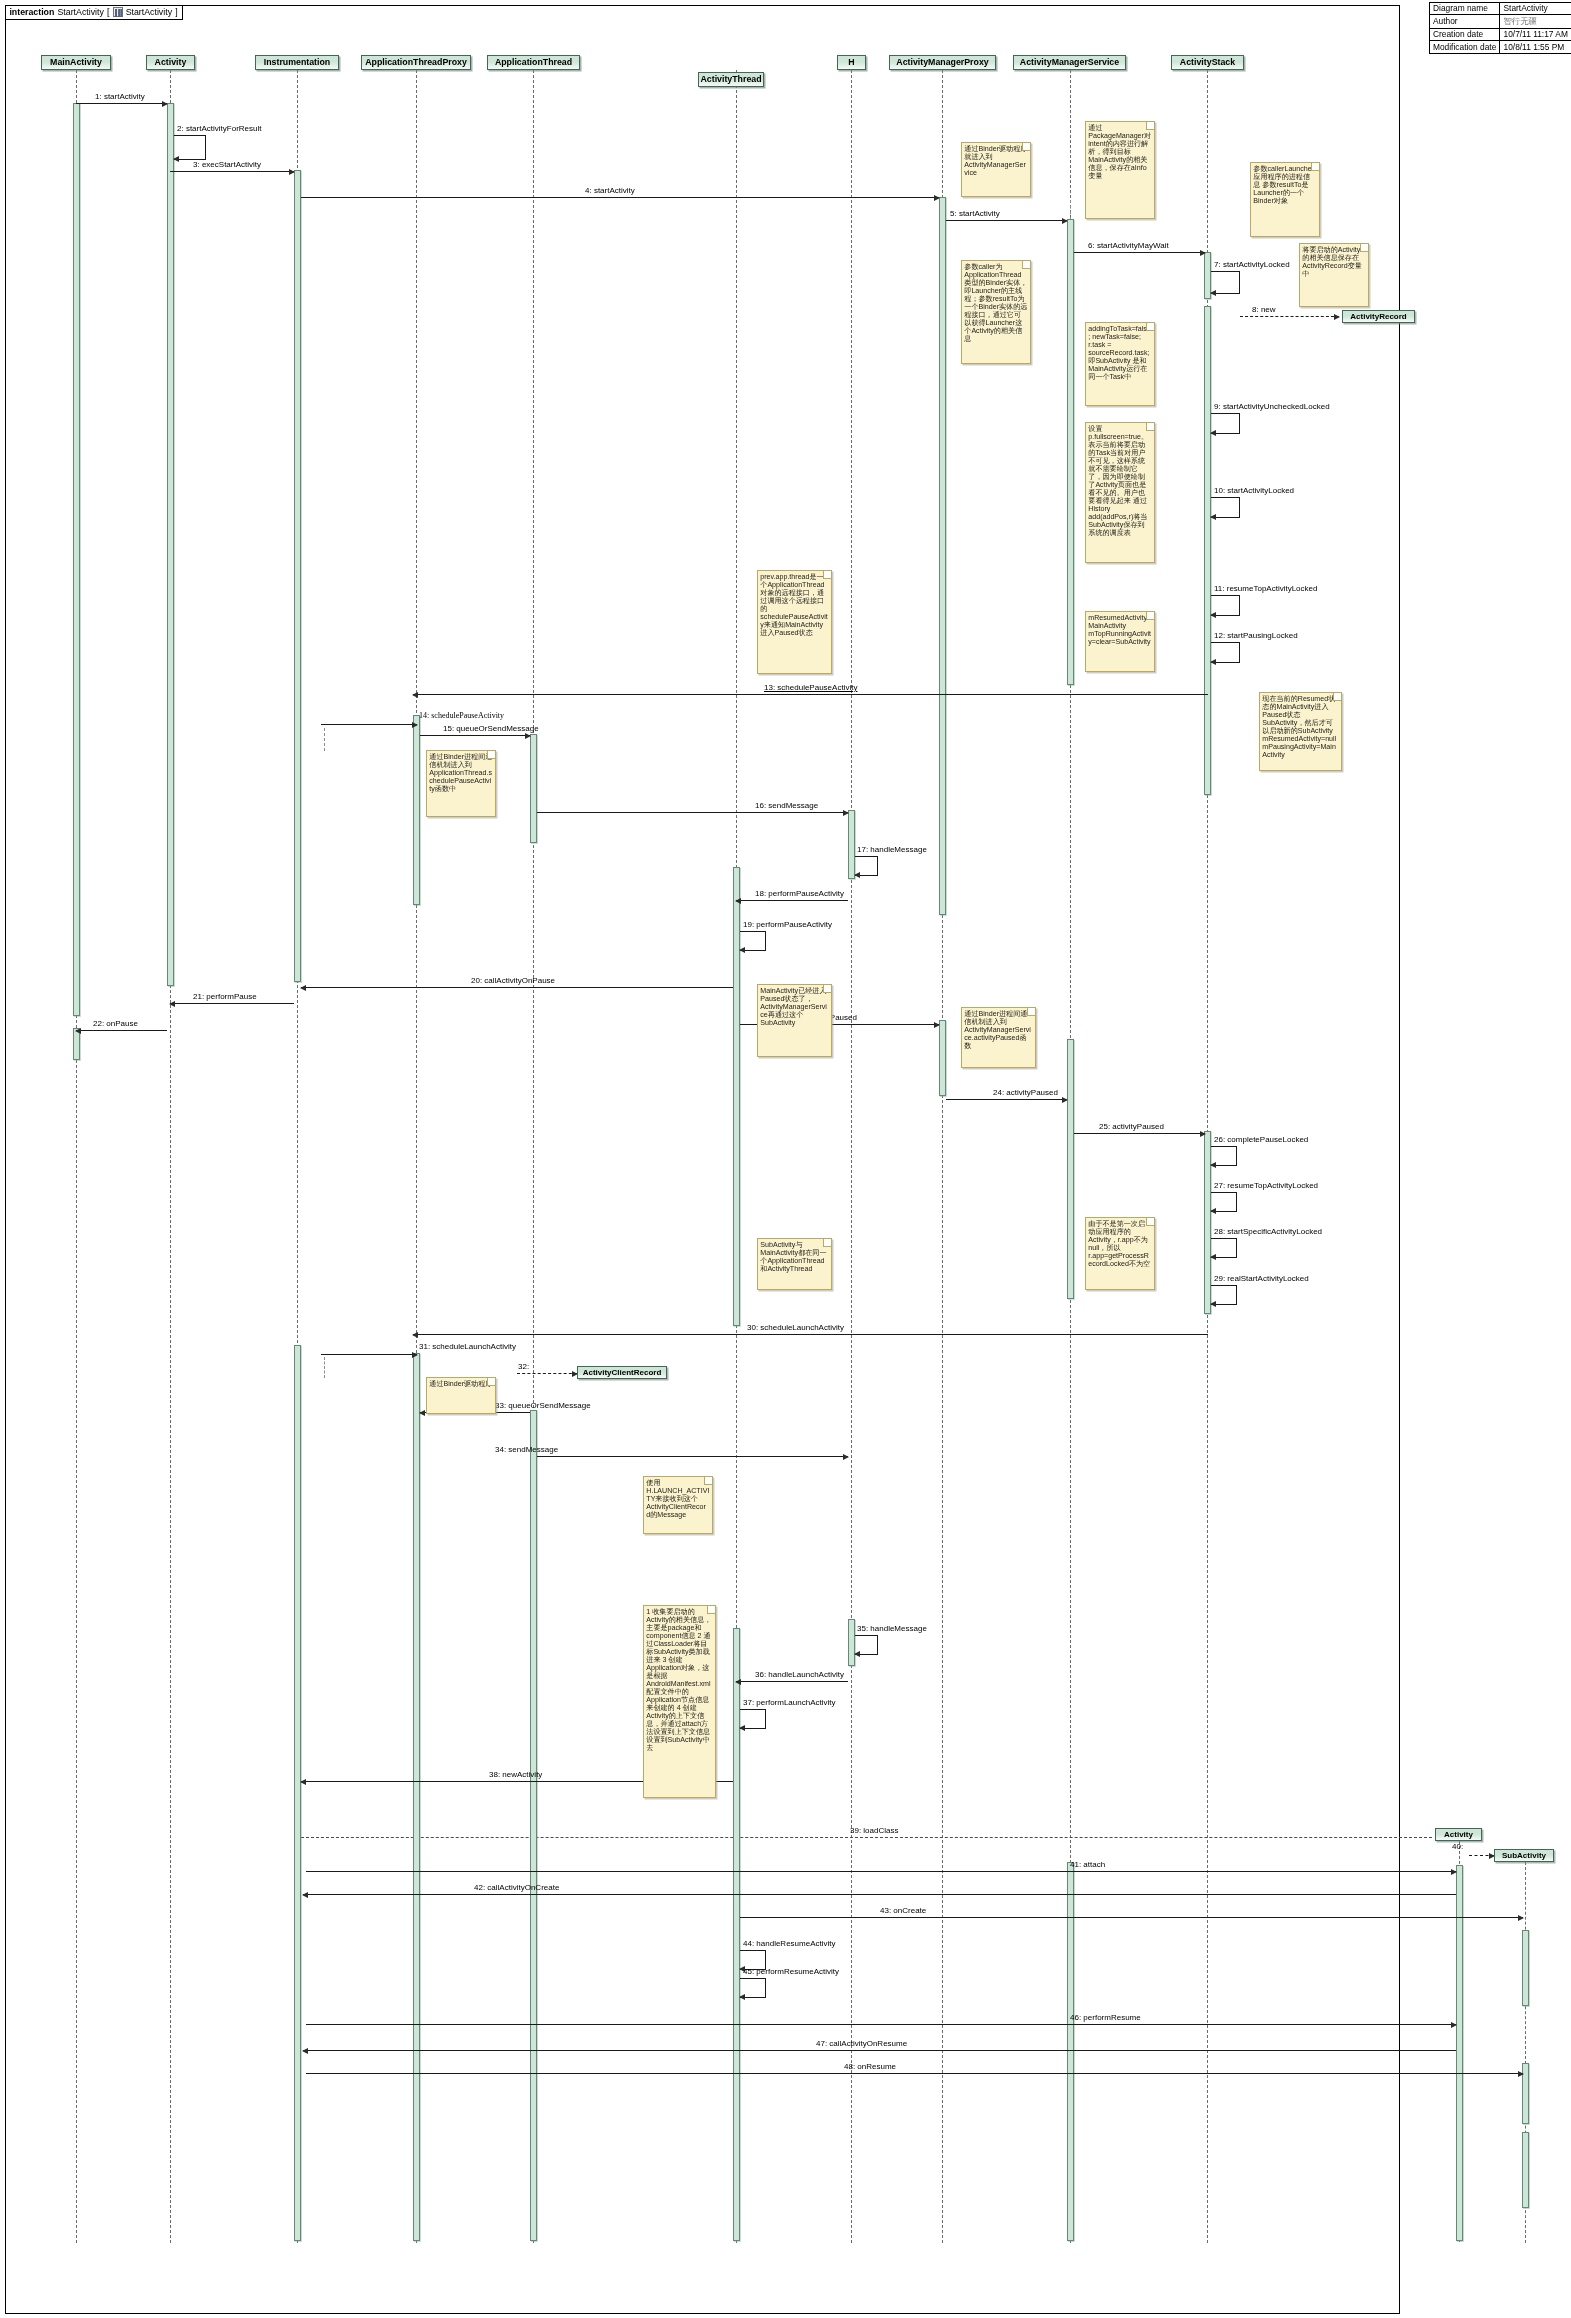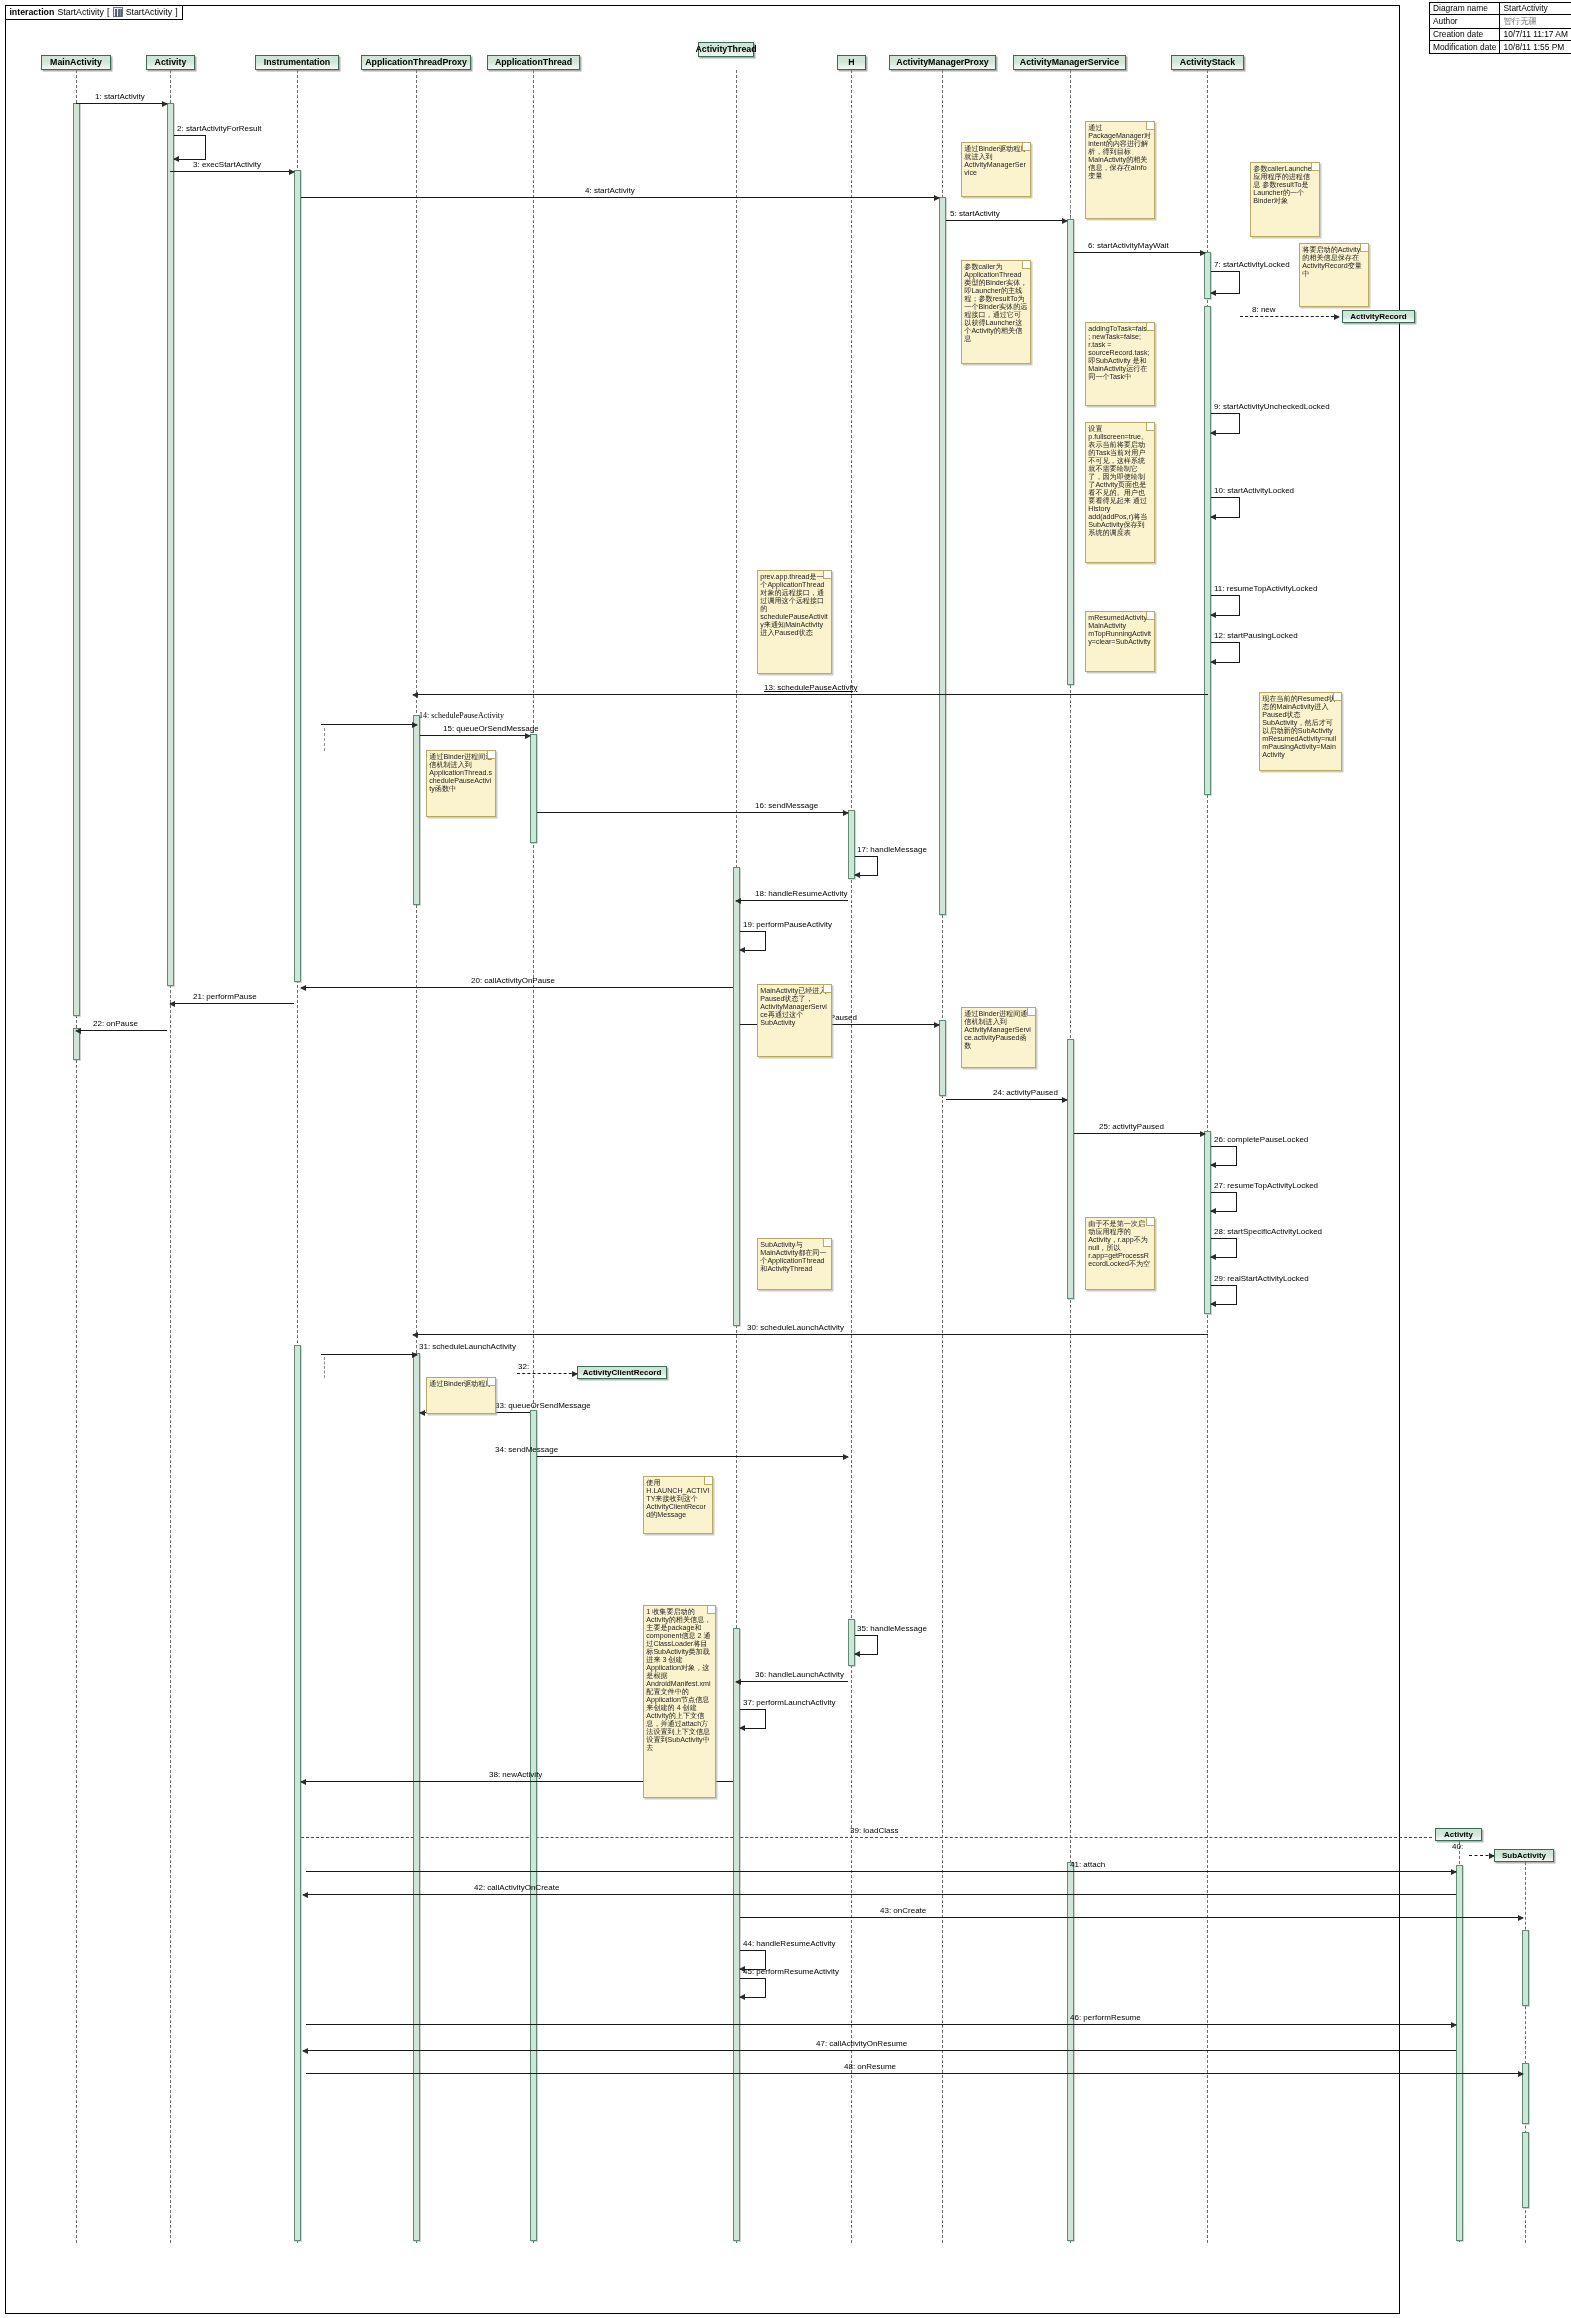--- a/index.html
+++ b/index.html
@@ -202,21 +202,21 @@
     </div>
   <div class="ll-head" style="left:255px;top:55px;width:84px;">
       <span>Instrumentation</span>
     </div>
   <div class="ll-head" style="left:361px;top:55px;width:110px;">
       <span>ApplicationThreadProxy</span>
     </div>
   <div class="ll-head" style="left:487px;top:55px;width:93px;">
       <span>ApplicationThread</span>
     </div>
-  <div class="ll-head" style="left:698px;top:42px;width:56px;">
+  <div class="ll-head" style="left:698px;top:72px;width:66px;">
       <span>ActivityThread</span>
     </div>
   <div class="ll-head" style="left:837px;top:55px;width:29px;">
       <span>H</span>
     </div>
   <div class="ll-head" style="left:889px;top:55px;width:107px;">
       <span>ActivityManagerProxy</span>
     </div>
   <div class="ll-head" style="left:1013px;top:55px;width:113px;">
       <span>ActivityManagerService</span>
@@ -360,21 +360,21 @@
   <div class="msg-lbl" style="left:755px;top:802px;">16: sendMessage</div>
 
   <div class="selfmsg" style="left:855px;top:856px;width:23px;height:20px;">
       <span class="arrowL"></span>
     </div>
   <div class="msg-lbl" style="left:857px;top:846px;">17: handleMessage</div>
 
   <div class="msg" style="left:736px;top:900px;width:112px;">
       <span class="arrowL"></span>
     </div>
-  <div class="msg-lbl" style="left:755px;top:890px;">18: handleResumeActivity</div>
+  <div class="msg-lbl" style="left:755px;top:890px;">18: performPauseActivity</div>
 
   <div class="selfmsg" style="left:740px;top:931px;width:26px;height:20px;">
       <span class="arrowL"></span>
     </div>
   <div class="msg-lbl" style="left:743px;top:921px;">19: performPauseActivity</div>
 
   <div class="msg" style="left:301px;top:987px;width:432px;">
       <span class="arrowL"></span>
     </div>
   <div class="msg-lbl" style="left:471px;top:977px;">20: callActivityOnPause</div>

